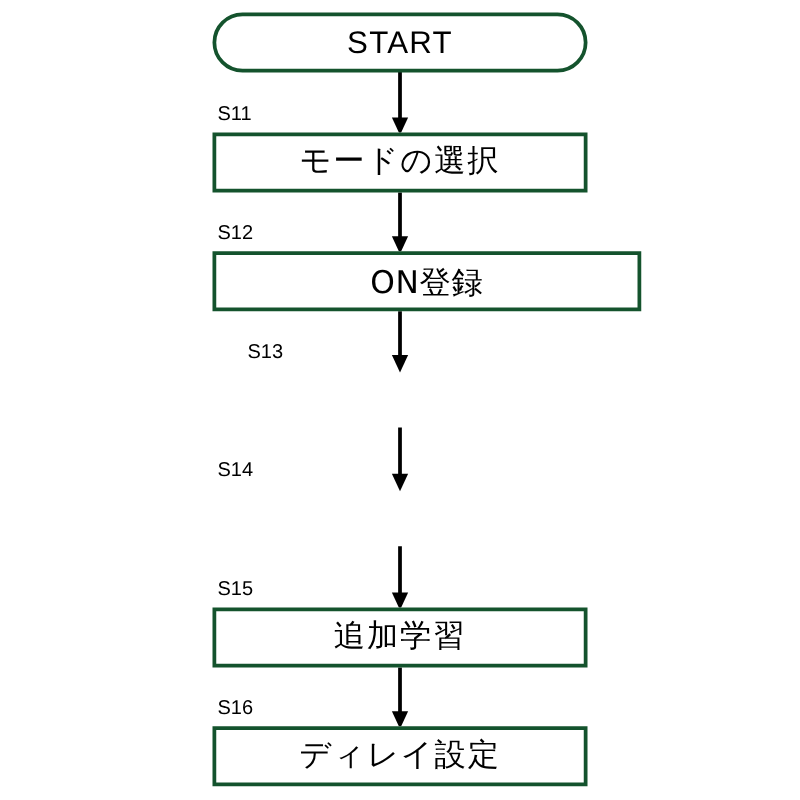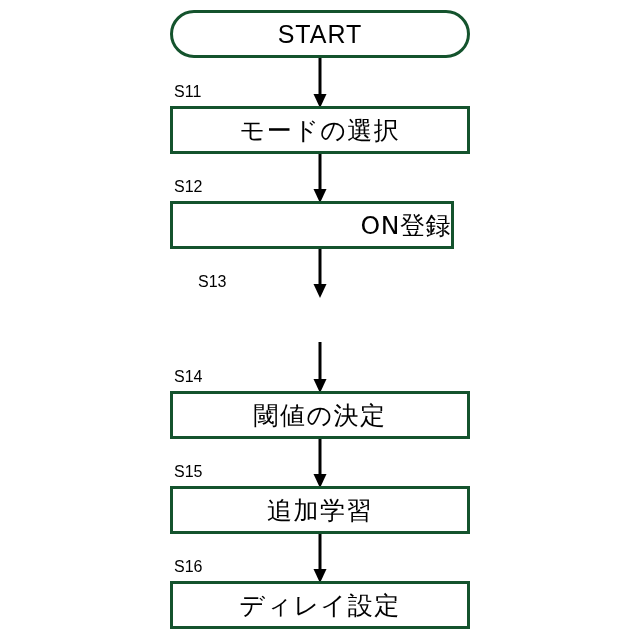--- a/index.html
+++ b/index.html
@@ -38,21 +38,21 @@
     letter-spacing: 0.5px;
     white-space: nowrap;
     color: #000000;
   }
   .node-label.latin {
     font-family: "Liberation Sans", "DejaVu Sans", sans-serif;
     font-weight: 400;
     letter-spacing: 1px;
   }
   .node-label.jp {
-    font-family: Liberation Serif, serif;
+    font-family: Liberation Mono, monospace;
     font-weight: 500;
     letter-spacing: 1.5px;
   }
   .node-label.mixed {
     font-family: "DejaVu Sans", "Liberation Sans", sans-serif;
     font-weight: 400;
     letter-spacing: 0.5px;
   }
   
   .step-tag {
@@ -122,30 +122,27 @@
   <div class="node terminal" style="left:170px; top:10px; width:300px; height:48px;">
     <span class="node-label latin">START</span>
   </div>
 
   <div class="step-tag" style="left:174px; top:84px;">S11</div>
   <div class="node process" style="left:170px; top:106px; width:300px; height:48px;">
     <span class="node-label jp">モードの選択</span>
   </div>
 
   <div class="step-tag" style="left:174px; top:179px;">S12</div>
-  <div class="node process" style="left:170px; top:201px; width:284px; height:48px;justify-content:flex-end;">
+  <div class="node process" style="left:170px; top:201px; width:343px; height:48px;">
     <span class="node-label mixed">ON登録</span>
   </div>
 
   <div class="step-tag" style="left:174px; top:274px;margin-left:24px;">S13</div>
 
   <div class="step-tag" style="left:174px; top:369px;">S14</div>
-  <div class="node process" style="left:170px; top:391px; width:300px; height:48px;">
-    <span class="node-label jp">閾値の決定</span>
-  </div>
 
   <div class="step-tag" style="left:174px; top:464px;">S15</div>
   <div class="node process" style="left:170px; top:486px; width:300px; height:48px;">
     <span class="node-label jp">追加学習</span>
   </div>
 
   <div class="step-tag" style="left:174px; top:559px;">S16</div>
   <div class="node process" style="left:170px; top:581px; width:300px; height:48px;">
     <span class="node-label jp">ディレイ設定</span>
   </div>

